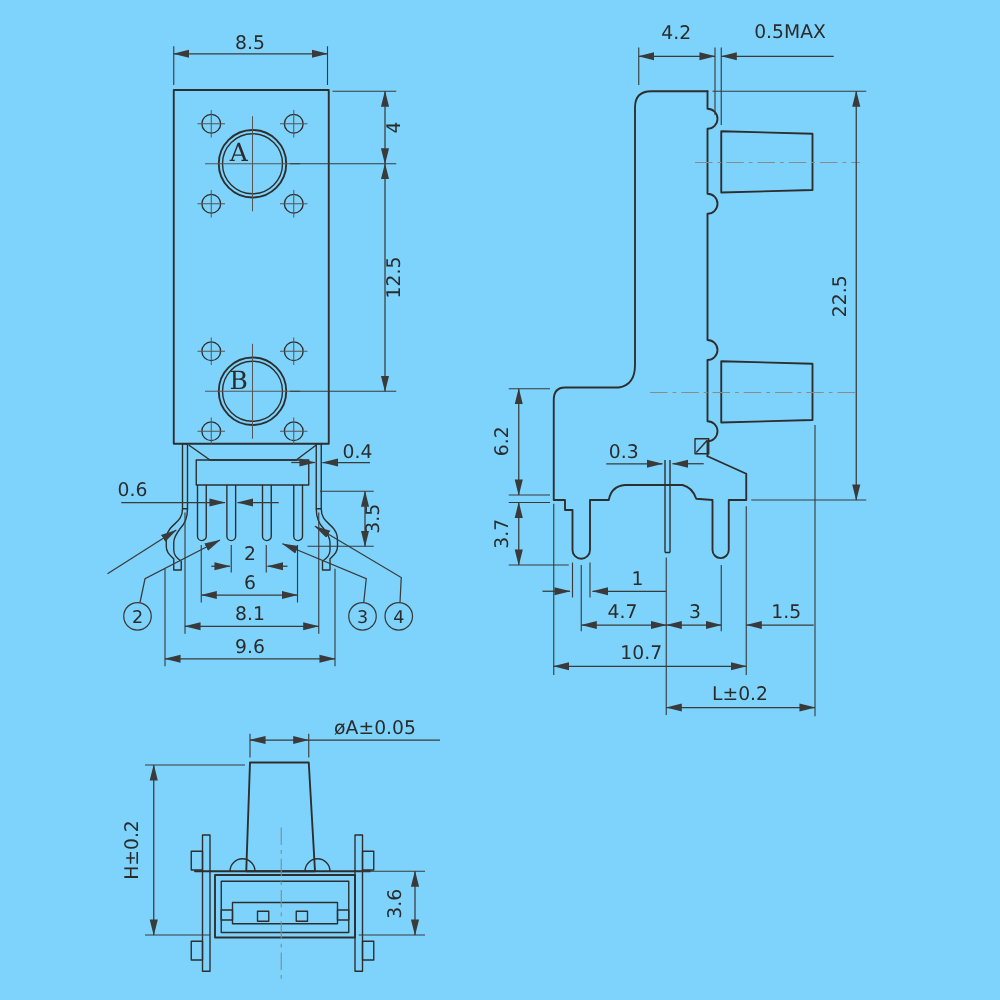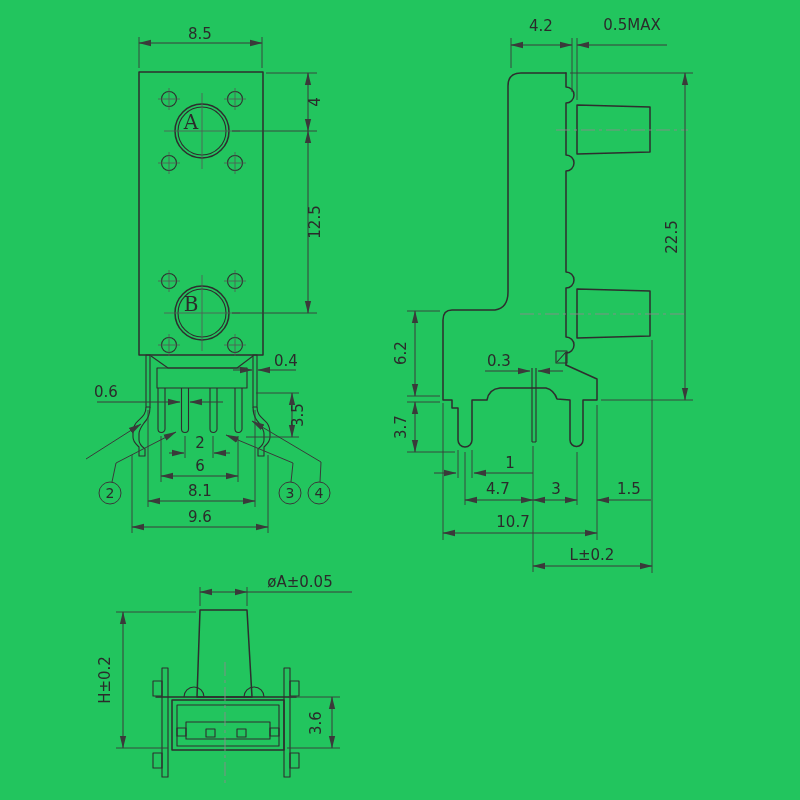--- a/index.html
+++ b/index.html
@@ -1,16 +1,16 @@
 <!DOCTYPE html>
 <html><head>
 <meta charset="utf-8">
 <style>
   html,body{margin:0;padding:0;background:#ffffff;}
-  .canvas{width:800px;height:800px;background:#22c55e;position:relative;}
+  .canvas{width:800px;height:800px;background:#7dd3fc;position:relative;}
   svg{display:block;}
   .outline{fill:none;stroke:#2e2e2e;stroke-width:1.5;stroke-linejoin:round;stroke-linecap:round;}
   .thin{fill:none;stroke:#2e2e2e;stroke-width:1.1;stroke-linejoin:round;}
   .dim{fill:none;stroke:#3a3a3a;stroke-width:1;}
   .ext{fill:none;stroke:#3a3a3a;stroke-width:0.9;}
   .ch{fill:none;stroke:#555;stroke-width:0.8;}
   .cl{fill:none;stroke:#8a8a8a;stroke-width:0.9;stroke-dasharray:14 4 3 4;}
   text{fill:#2b2b2b;font-family:"DejaVu Sans","Liberation Sans",sans-serif;font-size:15px;}
   .serif{font-family:"DejaVu Serif","Liberation Serif",serif;font-size:20px;}
   .co{font-size:14px;}

